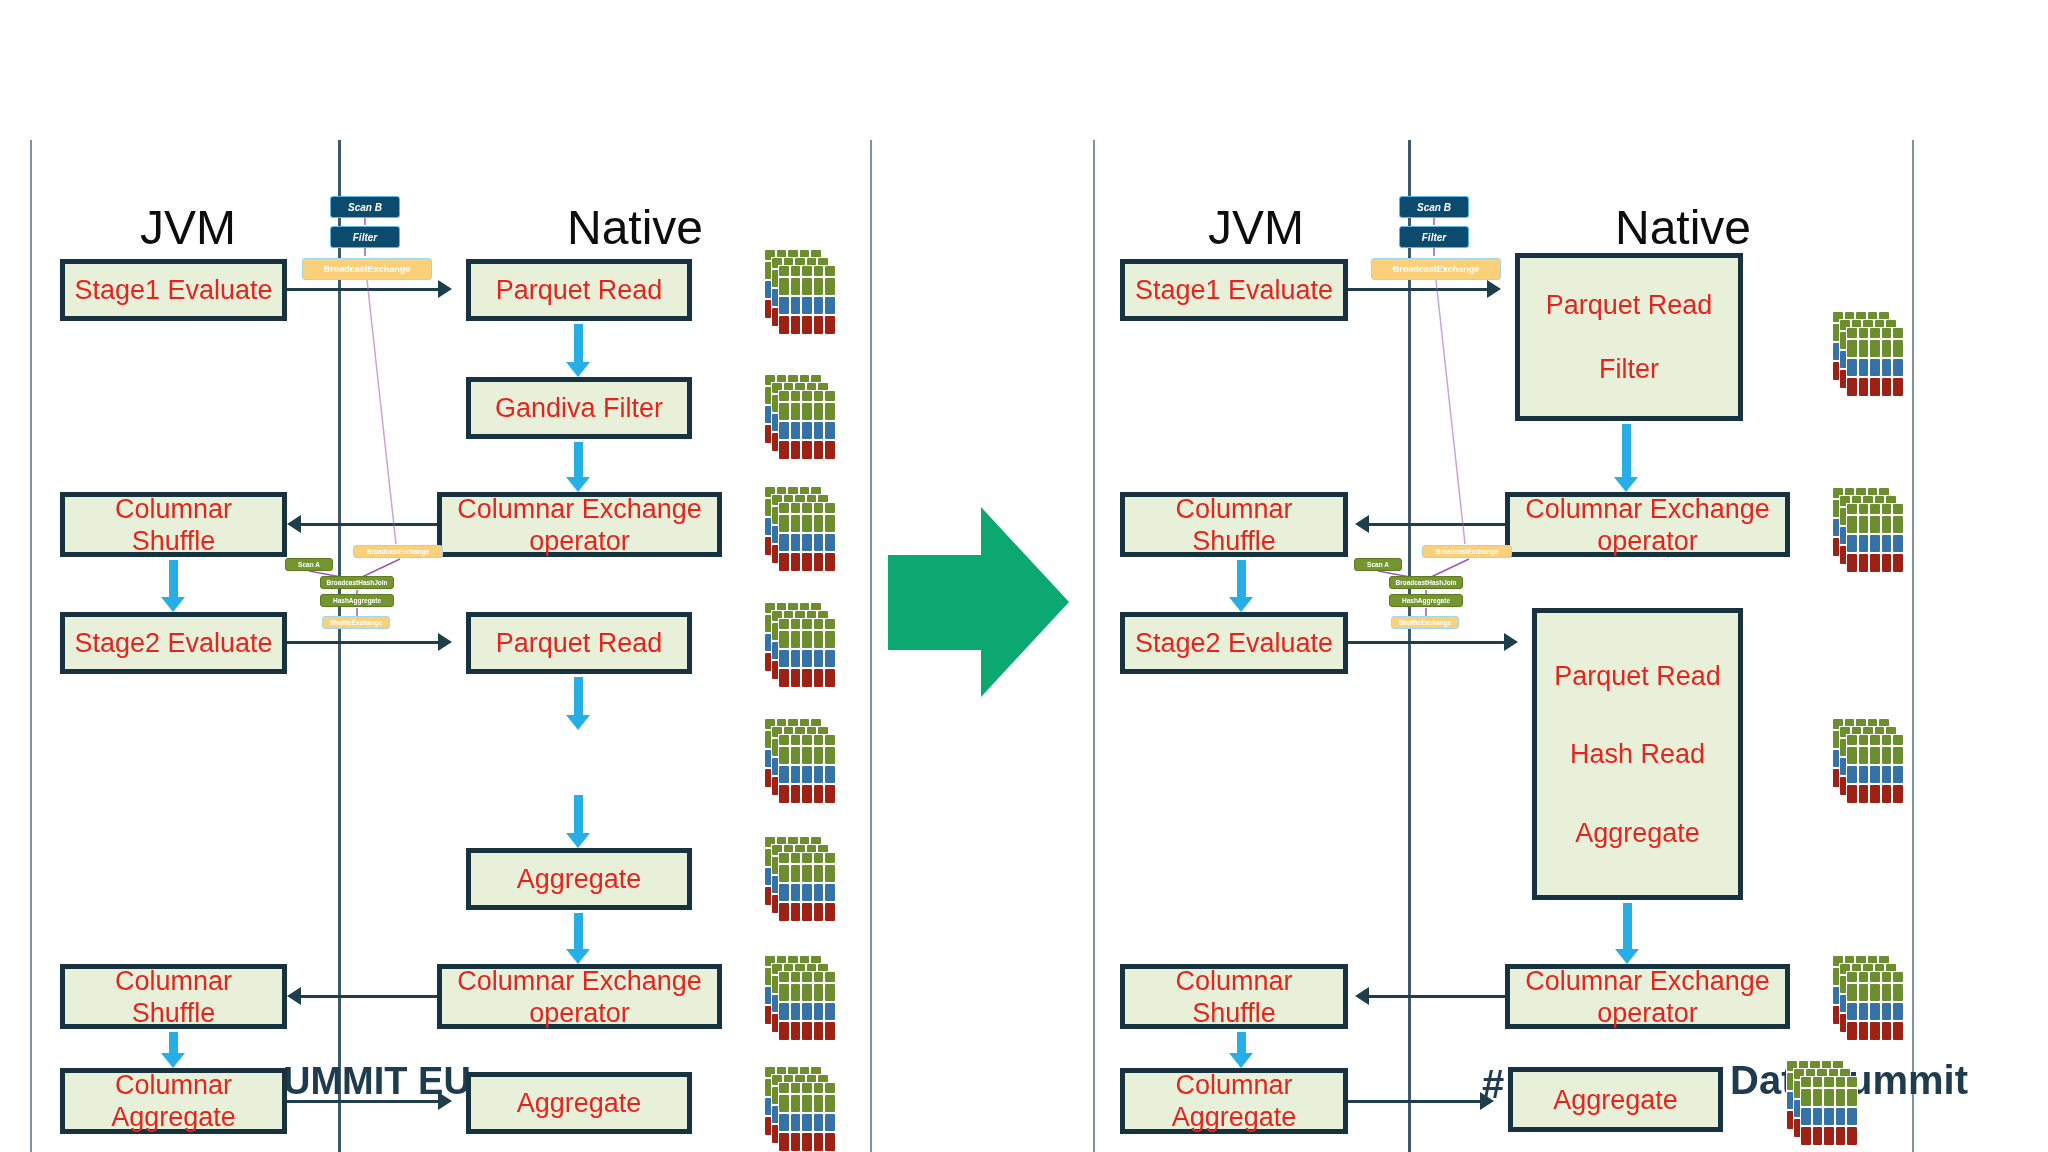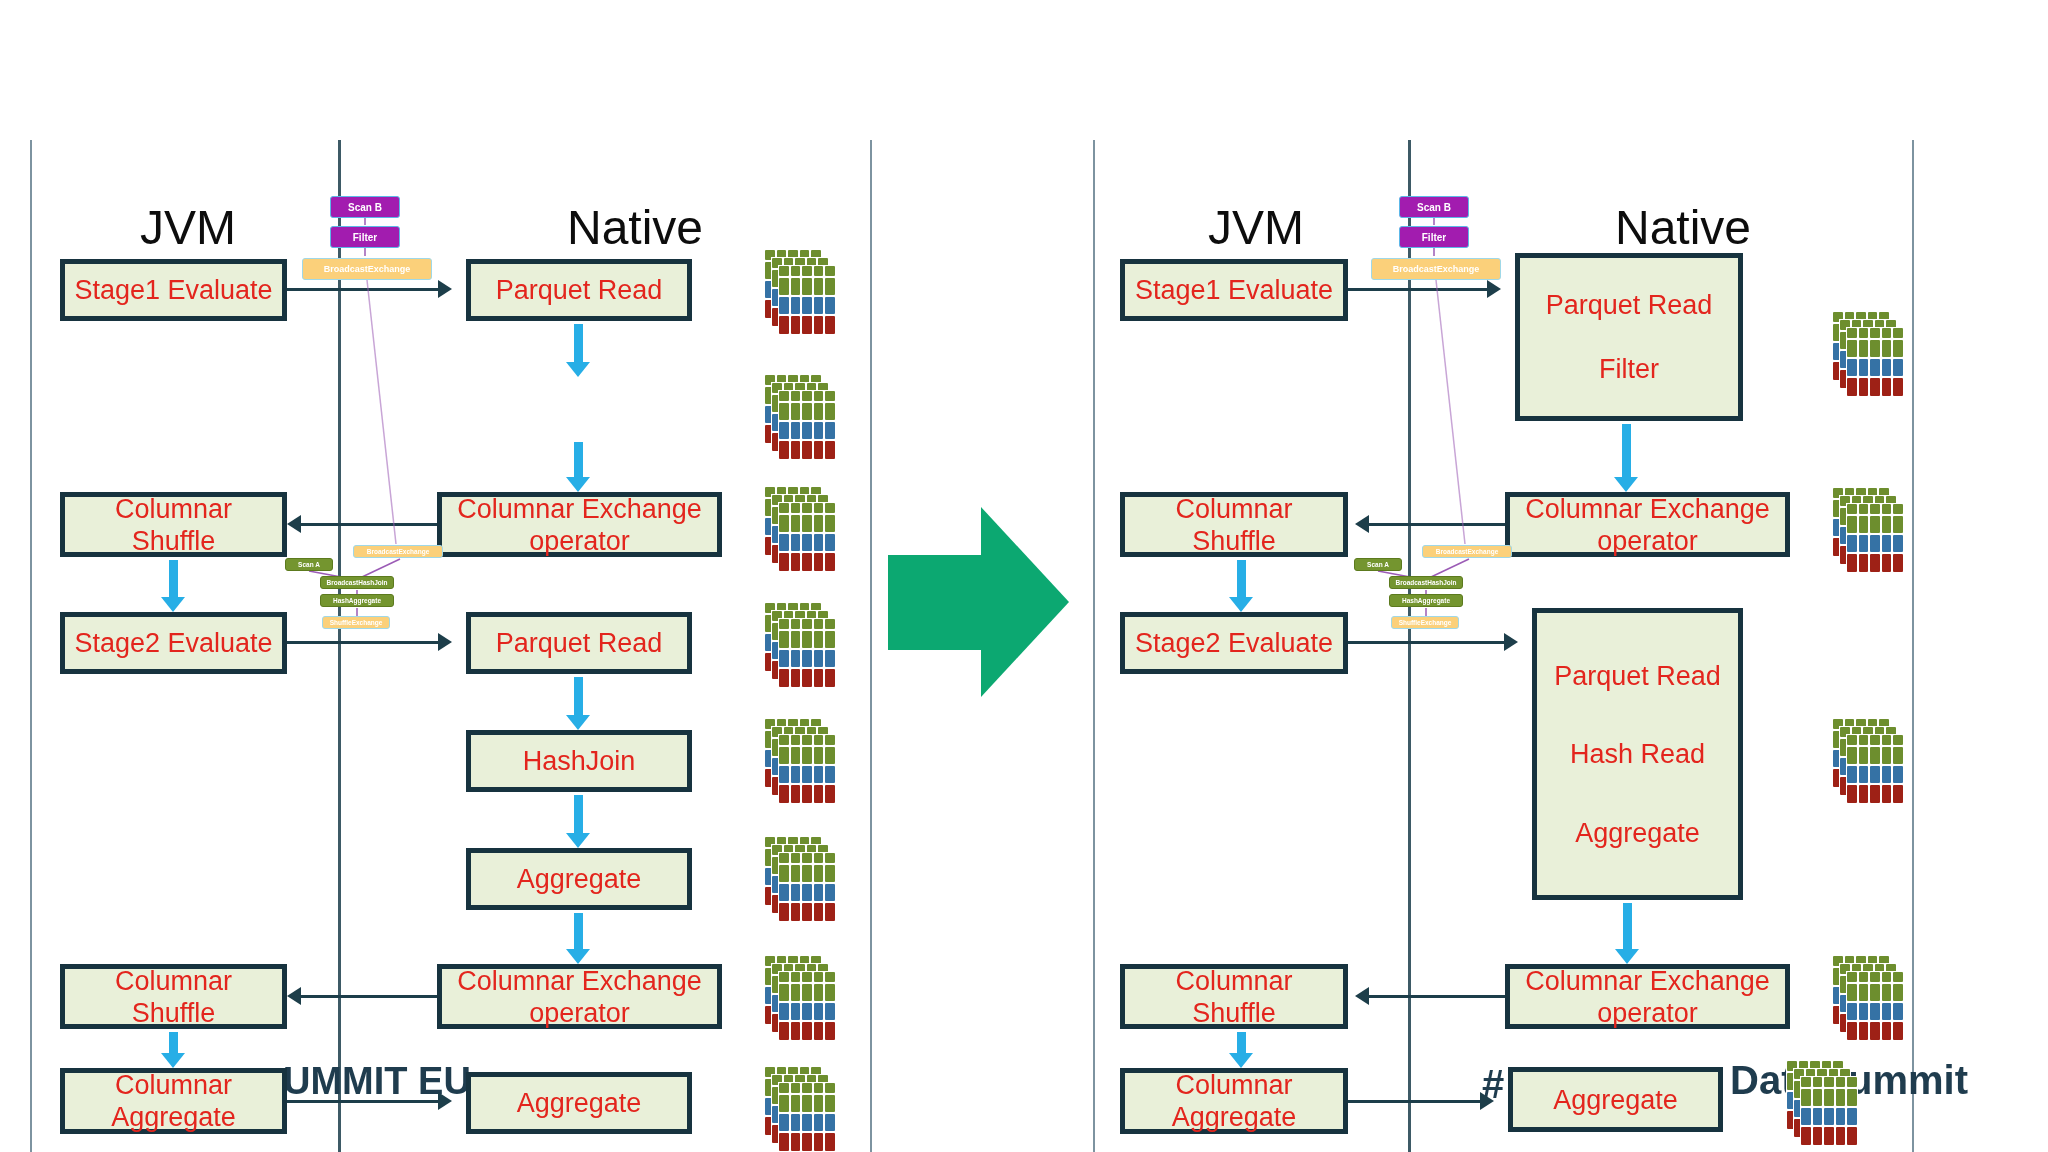--- a/index.html
+++ b/index.html
@@ -17,21 +17,21 @@
   .harrow{position:absolute;height:3px;background:#1d3e4a;z-index:2;}
   .harrow.r::after{content:'';position:absolute;right:-13px;top:-8px;width:0;height:0;
        border:9px solid transparent;border-left:14px solid #1d3e4a;border-right:0;}
   .harrow.l::before{content:'';position:absolute;left:-13px;top:-8px;width:0;height:0;
        border:9px solid transparent;border-right:14px solid #1d3e4a;border-left:0;}
   .varrow{position:absolute;width:9px;background:#27aee6;z-index:2;}
   .varrow::after{content:'';position:absolute;left:-8px;bottom:-15px;width:0;height:0;
        border:12px solid transparent;border-top:15px solid #27aee6;border-bottom:0;}
   .mini{position:absolute;z-index:4;color:#ffffff;display:flex;align-items:center;justify-content:center;
         border-radius:3px;font-weight:700;box-sizing:border-box;white-space:nowrap;overflow:hidden;}
-  .mini.blue{background:#a21caf;border:1px solid #5cb8e8;font-size:10px;}
+  .mini.blue{background:#0c4a6e;border:1px solid #5cb8e8;font-size:10px;font-style:italic;}
   .mini.yellow{background:#fbd07a;border:1px solid #9fd8e8;font-size:9px;}
   .mini.yellow.sm{font-size:6.5px;}
   .mini.green{background:#74952f;border:1px solid #5c7a1e;font-size:6.5px;}
   .wm{position:absolute;z-index:1;font-weight:700;color:#1f3c4e;font-size:40px;white-space:nowrap;}
   .colicon{position:absolute;width:74px;height:88px;z-index:4;}
   .card{position:absolute;width:58px;background:#ffffff;padding:1px;display:flex;flex-direction:column;
         gap:2px;box-sizing:border-box;}
   .crow{display:flex;gap:2px;flex:none;}
   .ccell{flex:1;border-radius:1px;}
   .garrow{position:absolute;left:888px;top:507px;width:181px;height:191px;z-index:2;}
@@ -62,36 +62,36 @@
   <div class="hdr" style="left:525px;top:200px;">Native</div>
   <div class="hdr" style="left:1146px;top:200px;">JVM</div>
   <div class="hdr" style="left:1573px;top:200px;">Native</div>
 
   <div class="box" style="left:60px;top:259px;width:227px;height:62px;">
     <div>Stage1 Evaluate</div>
   </div>
   <div class="box" style="left:466px;top:259px;width:226px;height:62px;">
     <div>Parquet Read</div>
   </div>
+  <div class="box" style="left:466px;top:377px;width:226px;height:62px;">
+    <div>Gandiva Filter</div>
+  </div>
   <div class="box" style="left:60px;top:492px;width:227px;height:65px;">
     <div>Columnar</div>
     <div>Shuffle</div>
   </div>
   <div class="box" style="left:437px;top:492px;width:285px;height:65px;">
     <div>Columnar Exchange</div>
     <div>operator</div>
   </div>
   <div class="box" style="left:60px;top:612px;width:227px;height:62px;">
     <div>Stage2 Evaluate</div>
   </div>
   <div class="box" style="left:466px;top:612px;width:226px;height:62px;">
     <div>Parquet Read</div>
-  </div>
-  <div class="box" style="left:466px;top:730px;width:226px;height:62px;">
-    <div>HashJoin</div>
   </div>
   <div class="box" style="left:466px;top:848px;width:226px;height:62px;">
     <div>Aggregate</div>
   </div>
   <div class="box" style="left:437px;top:964px;width:285px;height:65px;">
     <div>Columnar Exchange</div>
     <div>operator</div>
   </div>
   <div class="box" style="left:60px;top:964px;width:227px;height:65px;">
     <div>Columnar</div>

